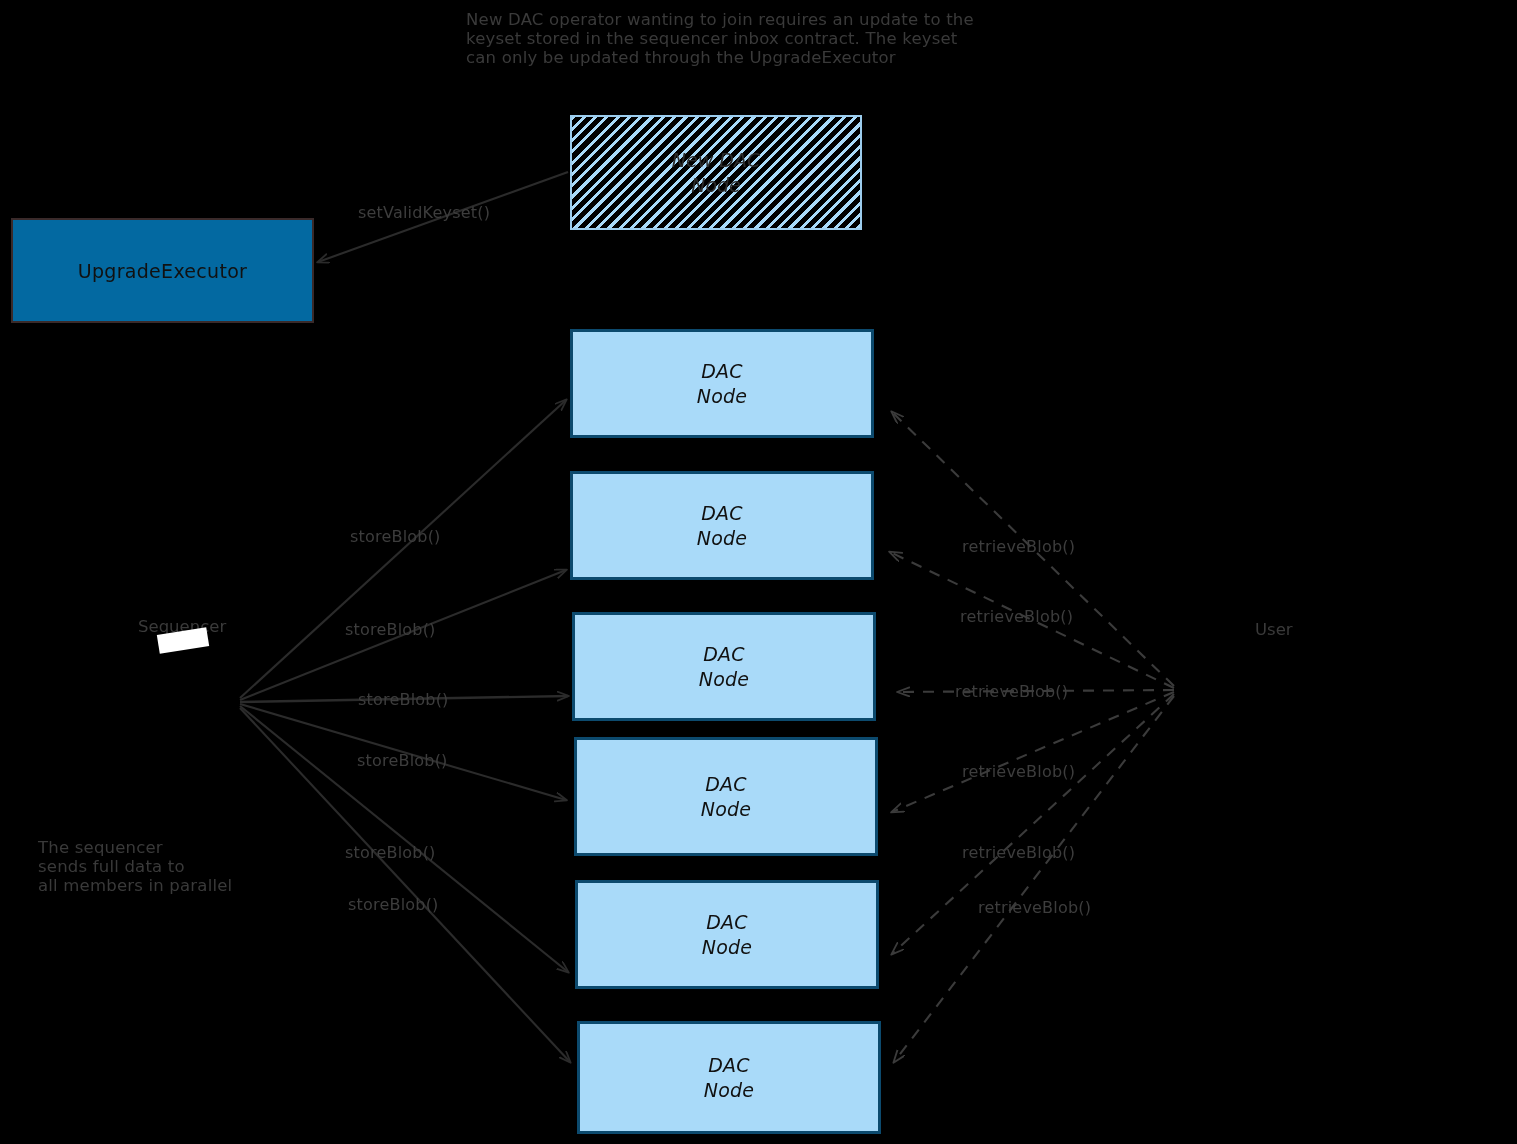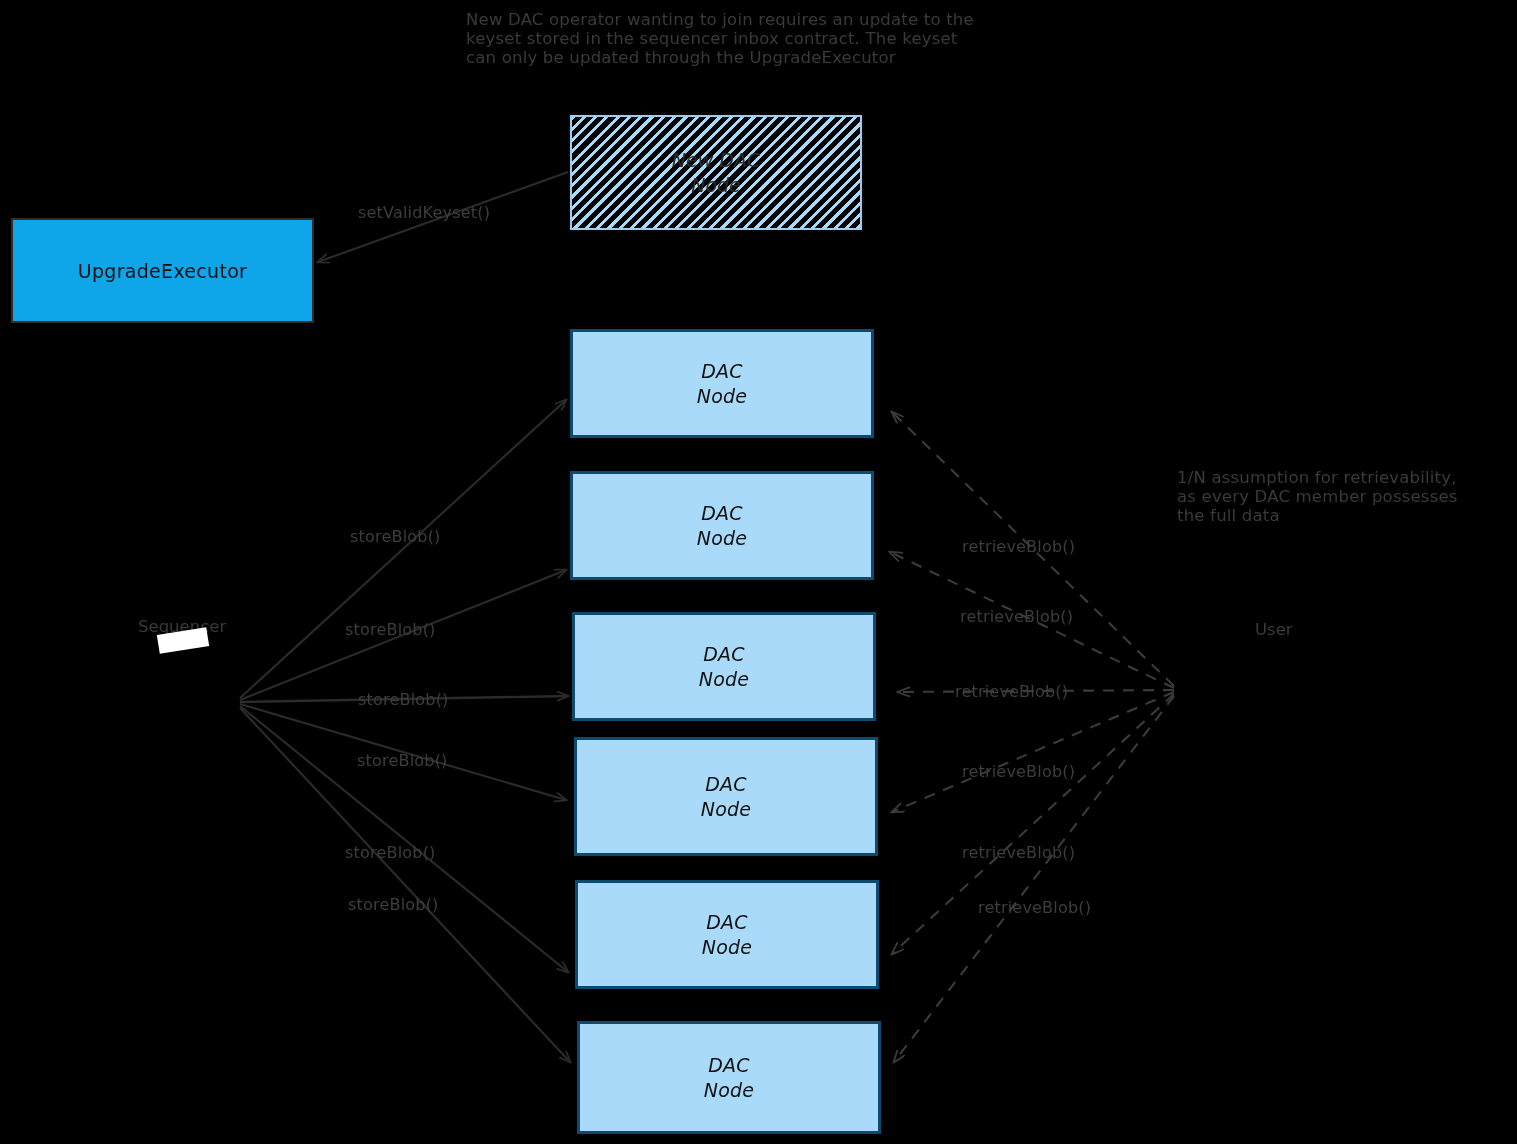--- a/index.html
+++ b/index.html
@@ -39,21 +39,21 @@
   .dac-label {
     font-family: "DejaVu Sans", sans-serif;
     font-style: italic;
     font-size: 19px;
     line-height: 25px;
     color: #111111;
     white-space: pre-line;
     letter-spacing: 0.2px;
   }
   .pink-box {
-    background: #0ea5e9;
+    background: #0369a1;
     border: 2px solid #3a2a2a;
   }
   .pink-label {
     font-family: "DejaVu Sans", sans-serif;
     font-size: 19px;
     color: #111111;
     letter-spacing: 0.3px;
   }
   .hatch-box {
     background-color: #000000;
@@ -194,18 +194,18 @@
   <div class="edge-label" style="left:345px; top:843px;">storeBlob()</div>
   <div class="edge-label" style="left:348px; top:895px;">storeBlob()</div>
 
   <div class="edge-label" style="left:962px; top:537px;">retrieveBlob()</div>
   <div class="edge-label" style="left:960px; top:607px;">retrieveBlob()</div>
   <div class="edge-label" style="left:955px; top:682px;">retrieveBlob()</div>
   <div class="edge-label" style="left:962px; top:762px;">retrieveBlob()</div>
   <div class="edge-label" style="left:962px; top:843px;">retrieveBlob()</div>
   <div class="edge-label" style="left:978px; top:898px;">retrieveBlob()</div>
 
-  <div class="note" style="left:1177px; top:468px; width:330px;">1/N assumption for retrievability,
-as every DAC member possesses
-the full data</div>
-
+
+  <div class="note" style="left:38px; top:838px; width:260px;">The sequencer
+sends full data to
+all members in parallel</div>
 
 </div>
 
 </body></html>

